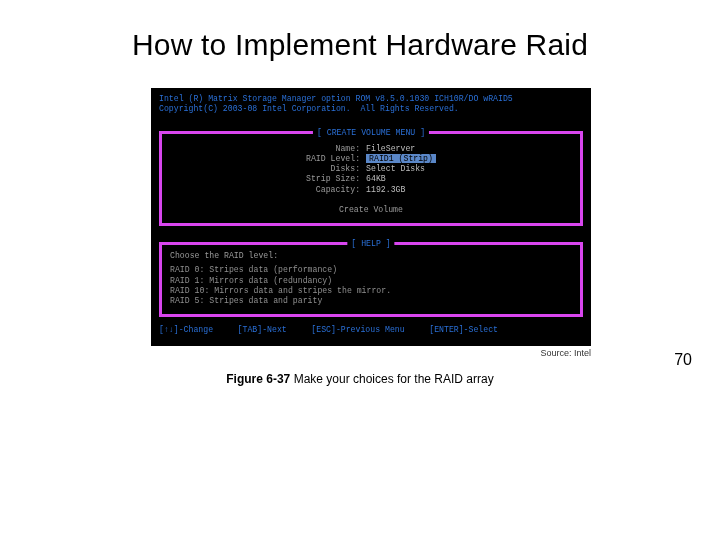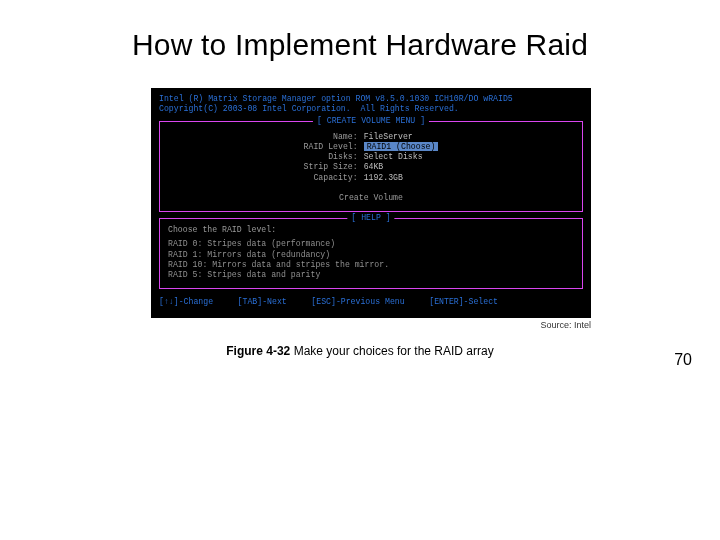--- a/index.html
+++ b/index.html
@@ -39,22 +39,22 @@
     line-height: 1.25;
     padding: 6px 8px 10px 8px;
     box-sizing: border-box;
   }
   .bios-header {
     color: #2a6fd6;
     text-align: left;
     white-space: pre;
   }
   .panel {
-    border: 1px solid #d946ef;
-    margin-top: 6px;
+    border: 3px solid #d946ef;
+    margin-top: 16px;
     padding: 6px 8px 8px 8px;
     position: relative;
   }
   .panel-title {
     position: absolute;
     top: -6px;
     left: 50%;
     transform: translateX(-50%);
     background: #000;
     color: #2a6fd6;
@@ -143,21 +143,21 @@
 
       <div class="panel">
         <div class="panel-title">[ CREATE VOLUME MENU ]</div>
         <div class="fields">
           <div class="row">
             <span class="lab">Name:</span>
             <span class="val">FileServer</span>
           </div>
           <div class="row">
             <span class="lab">RAID Level:</span>
-            <span class="val"><span class="hl">RAID1 (Choose)</span></span>
+            <span class="val"><span class="hl">RAID1 (Strip)</span></span>
           </div>
           <div class="row">
             <span class="lab">Disks:</span>
             <span class="val">Select Disks</span>
           </div>
           <div class="row">
             <span class="lab">Strip Size:</span>
             <span class="val">64KB</span>
           </div>
           <div class="row">
@@ -176,20 +176,20 @@
 RAID 10: Mirrors data and stripes the mirror.
 RAID 5: Stripes data and parity</div>
       </div>
 
       <div class="nav-line">[↑↓]-Change     [TAB]-Next     [ESC]-Previous Menu     [ENTER]-Select</div>
     </div>
     <div class="source">Source: Intel</div>
   </div>
 
   <div class="caption">
-    <b>Figure 4-32</b><span> Make your choices for the RAID array</span>
+    <b>Figure 6-37</b><span> Make your choices for the RAID array</span>
   </div>
 
   <div class="footer">
     <div class="pagenum">70</div>
   </div>
 
 </div>
 
 </body></html>

